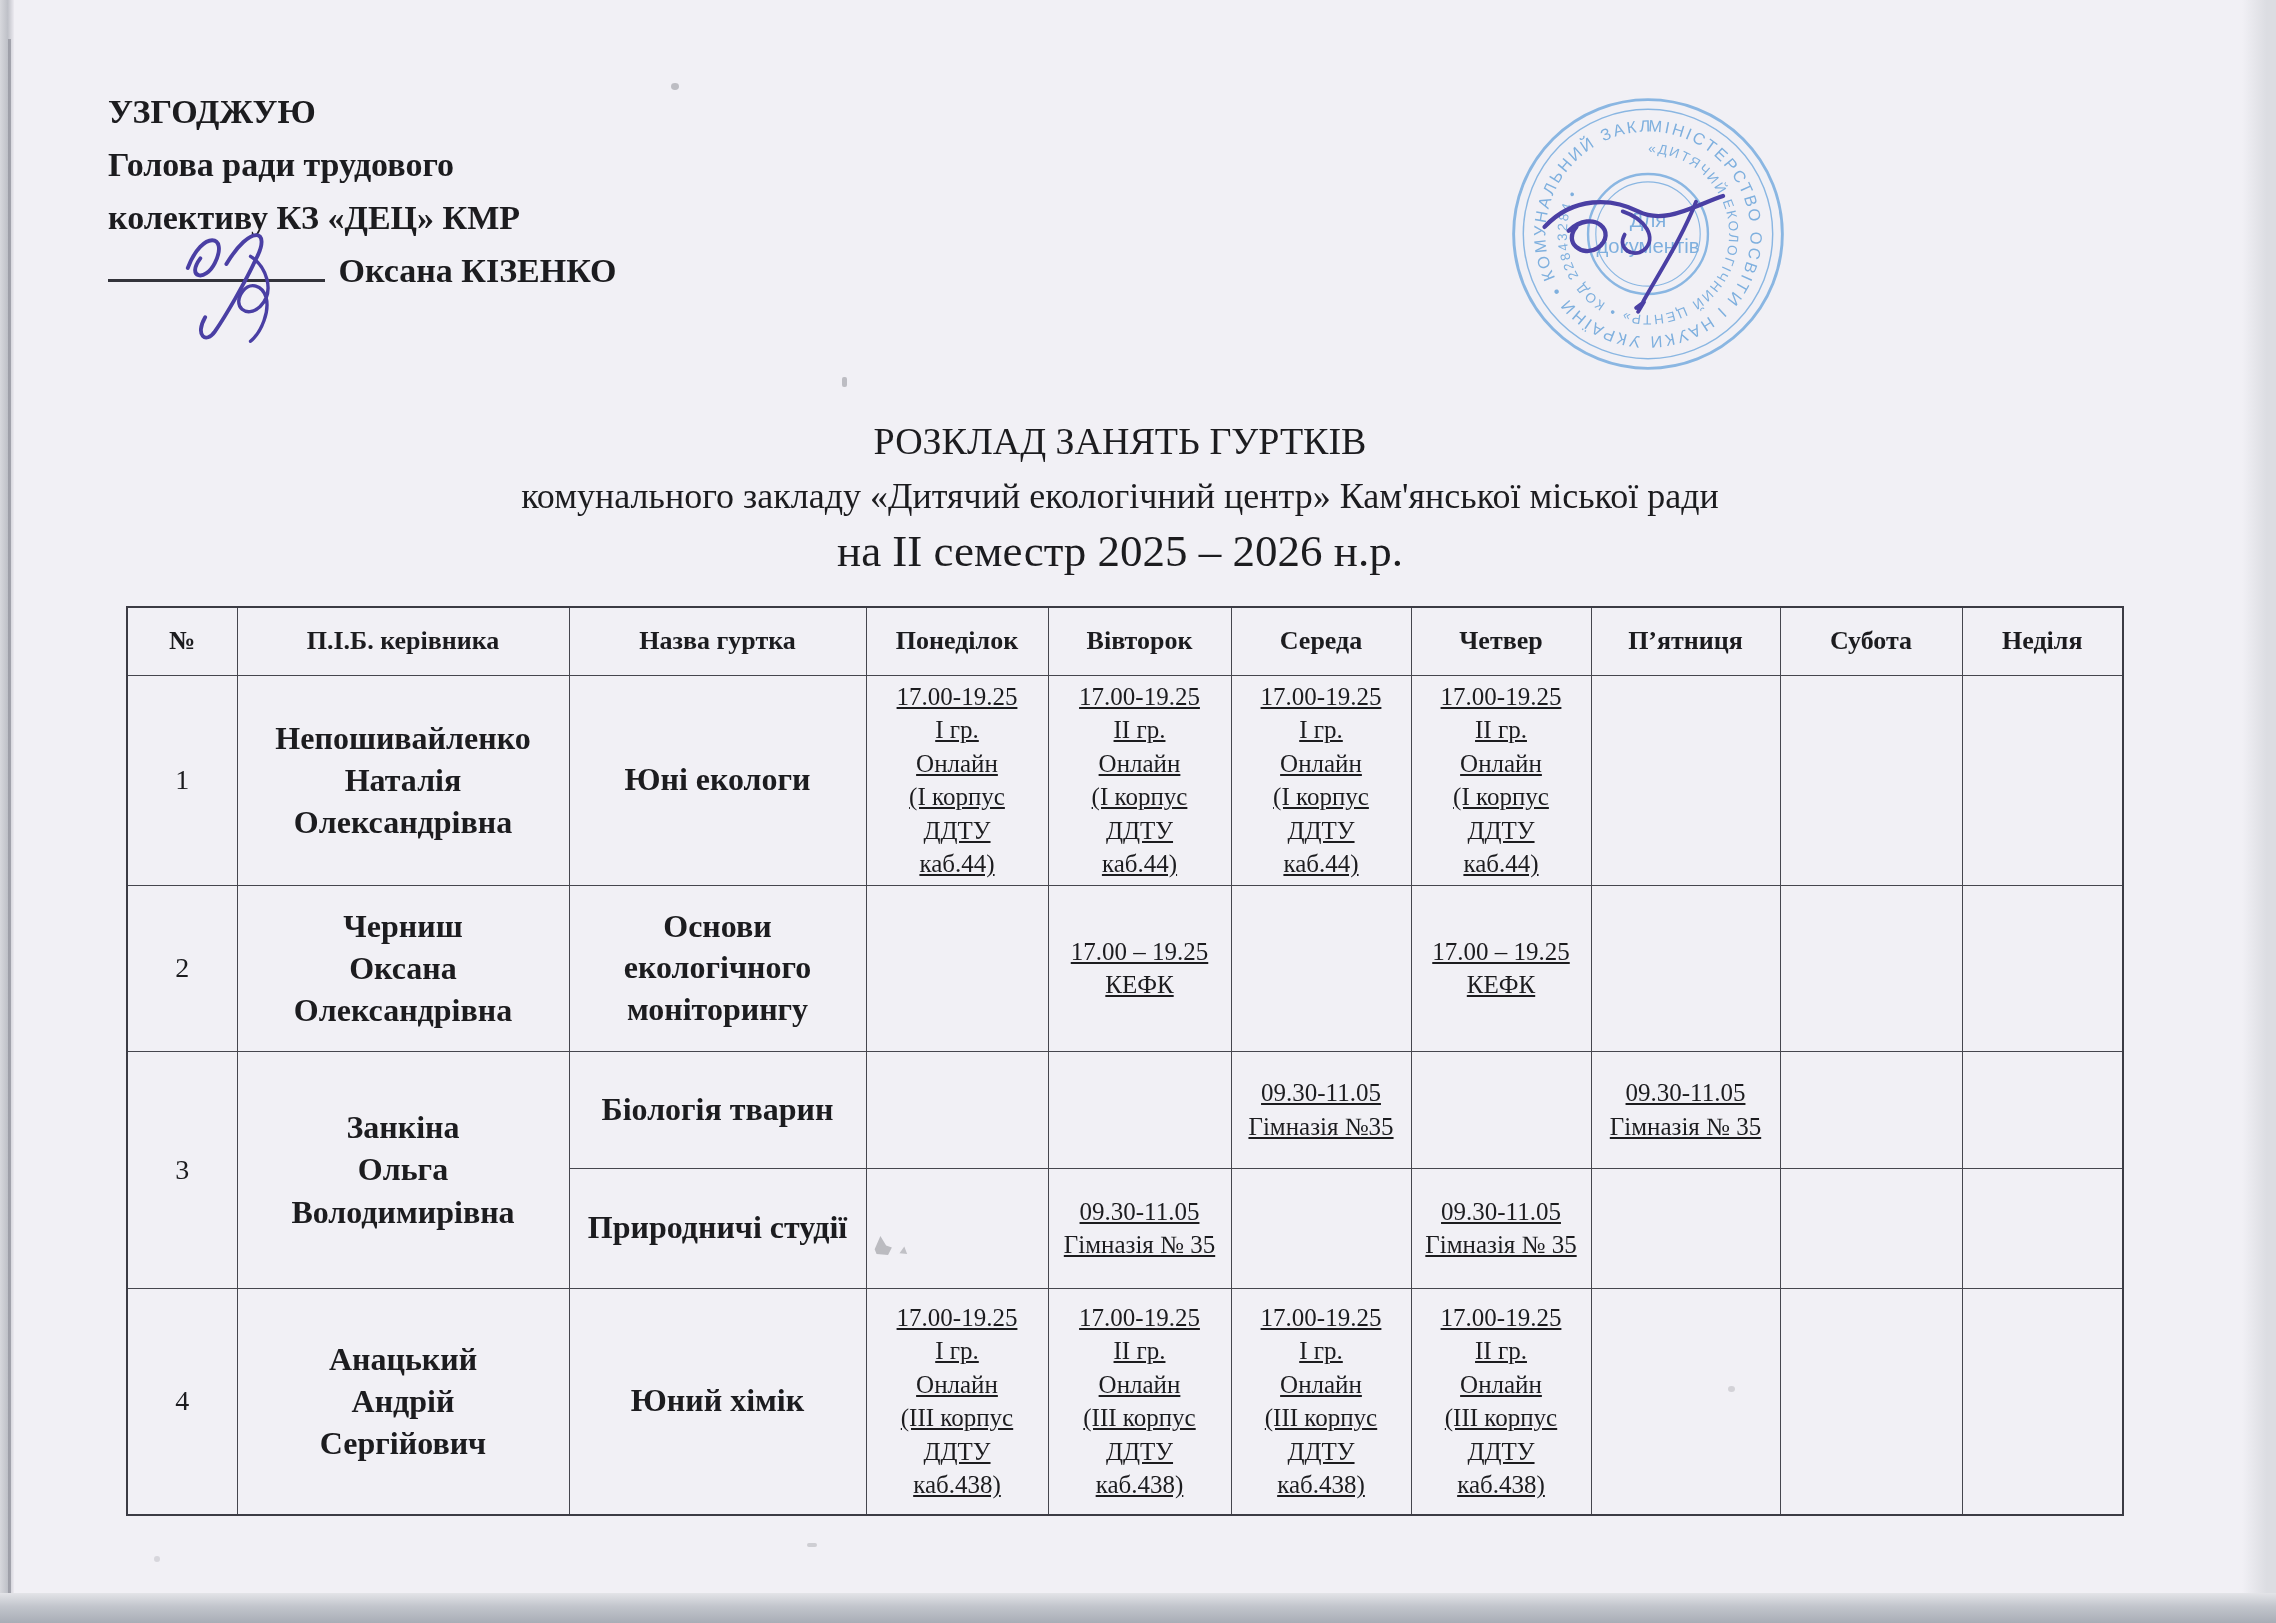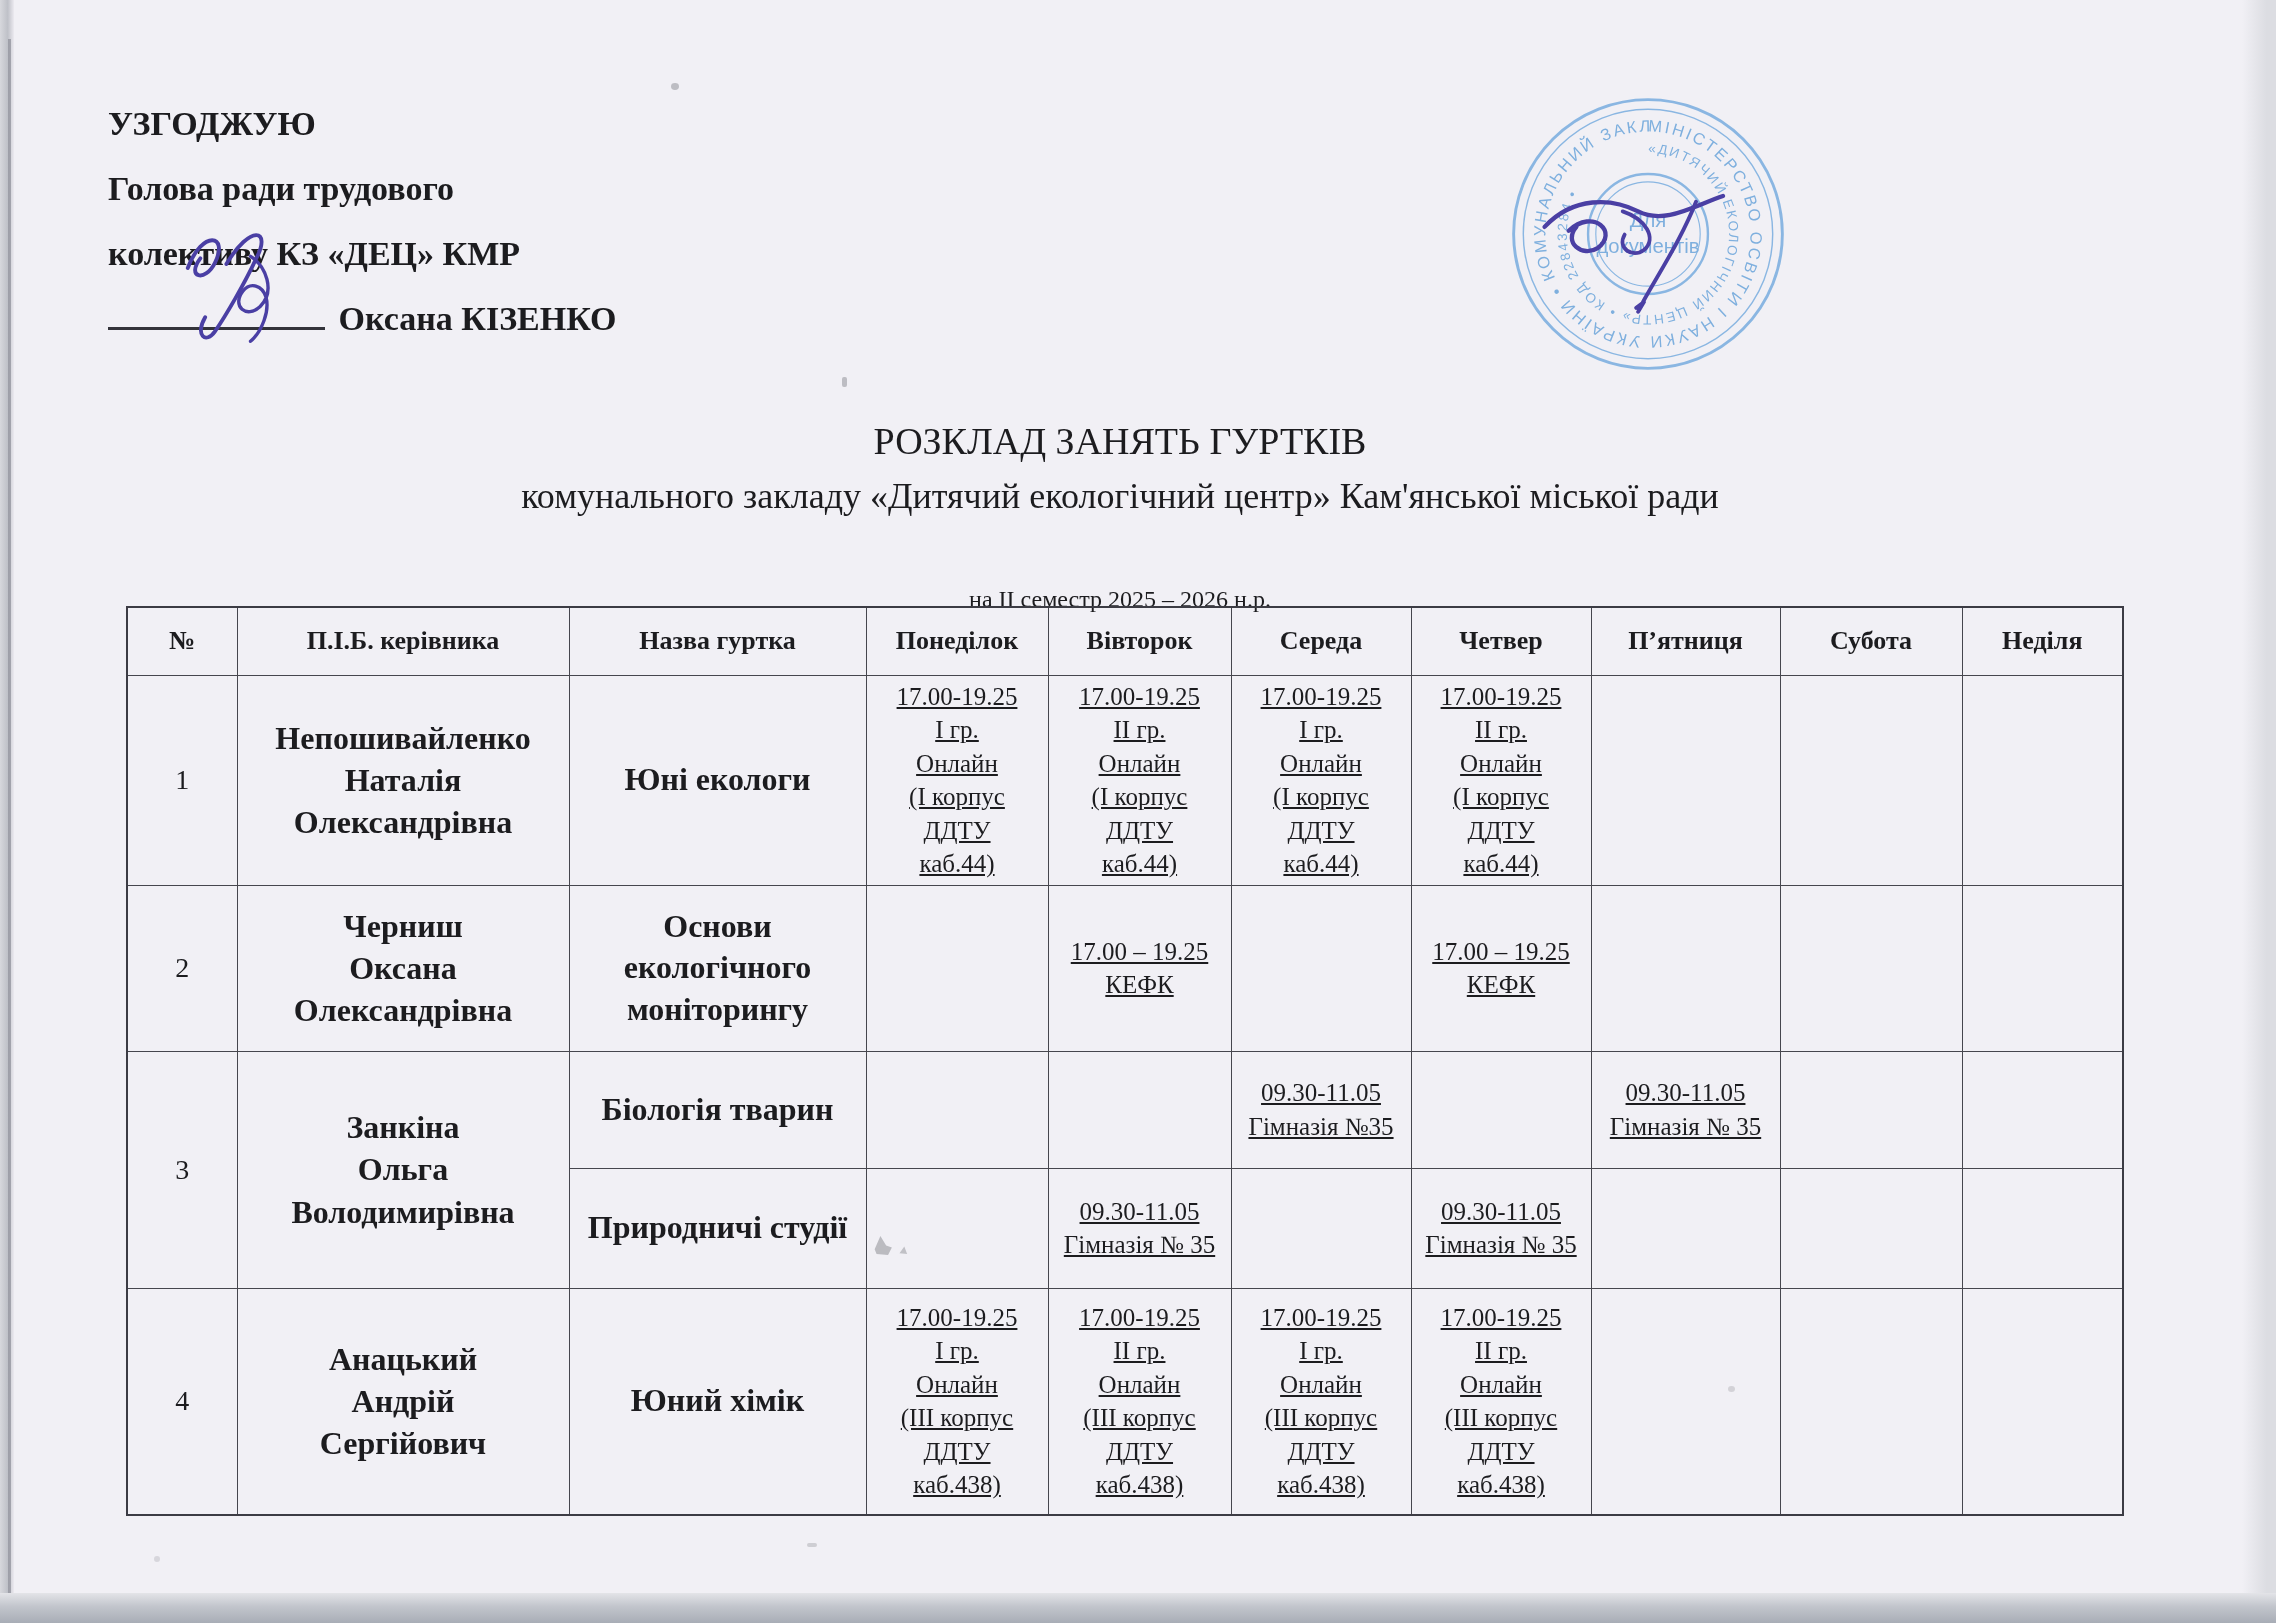--- a/index.html
+++ b/index.html
@@ -13,28 +13,28 @@
   .edge-left{position:absolute;left:0;top:0;width:13.5px;height:1623px;
     background:linear-gradient(90deg,#d7d8dd 0%,#bfc1c8 55%,#eceaf0 100%);}
   .edge-left-line{position:absolute;left:7.7px;top:39px;width:2.9px;height:1554px;background:#8d8f98;opacity:.7;}
   .edge-bottom{position:absolute;left:0;top:1593px;width:2277px;height:30px;
     background:linear-gradient(180deg,#e3e4e8 0%,#c2c5cc 45%,#a8adb6 100%);}
   .edge-right{position:absolute;left:2242px;top:0;width:35px;height:1603px;
     background:linear-gradient(90deg,rgba(225,226,231,0) 0%,#dcdde2 70%);}
 
   
   .approve{position:absolute;font-weight:bold;font-size:34px;line-height:53px;white-space:nowrap;z-index:3;}
-  .approve .line{display:block;margin-top:12px;}
+  .approve .line{display:block;}
   .blank{display:inline-block;border-bottom:3.9px solid #33333a;height:3.9px;vertical-align:baseline;margin-right:13.5px;}
 
   
   .title{position:absolute;left:0;top:413px;width:2240px;text-align:center;font-weight:normal;z-index:2;}
   .title .t1{font-size:38px;line-height:56px;}
   .title .t2{font-size:36px;line-height:55px;}
-  .title .t3{font-size:24px;line-height:55px;margin-top:48px;}
+  .title .t3{font-size:45px;line-height:55px;}
 
   
   table.sched{position:absolute;left:126px;top:606px;width:1996px;z-index:2;
     border-collapse:collapse;table-layout:fixed;background:transparent;}
   table.sched th,table.sched td{border:1.9px solid #46464e;padding:1.9px 3.9px;overflow:hidden;}
   table.sched{border:2.9px solid #3c3c44;}
   th{font-size:26px;font-weight:bold;text-align:center;}
   td.num{font-size:28px;text-align:center;vertical-align:middle;}
   td.name{font-size:32px;font-weight:bold;text-align:center;vertical-align:middle;line-height:1.32;white-space:pre-line;}
   td.club{font-size:32px;font-weight:bold;text-align:center;vertical-align:middle;line-height:1.3;white-space:pre-line;margin-left:48px;}

